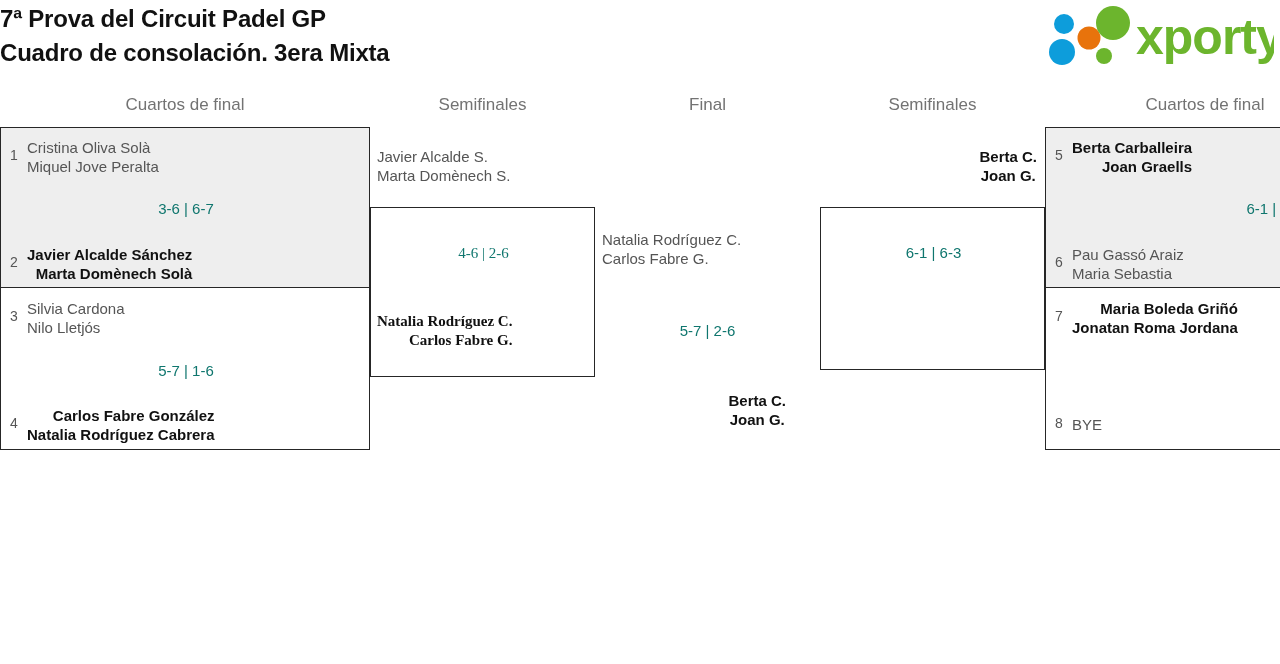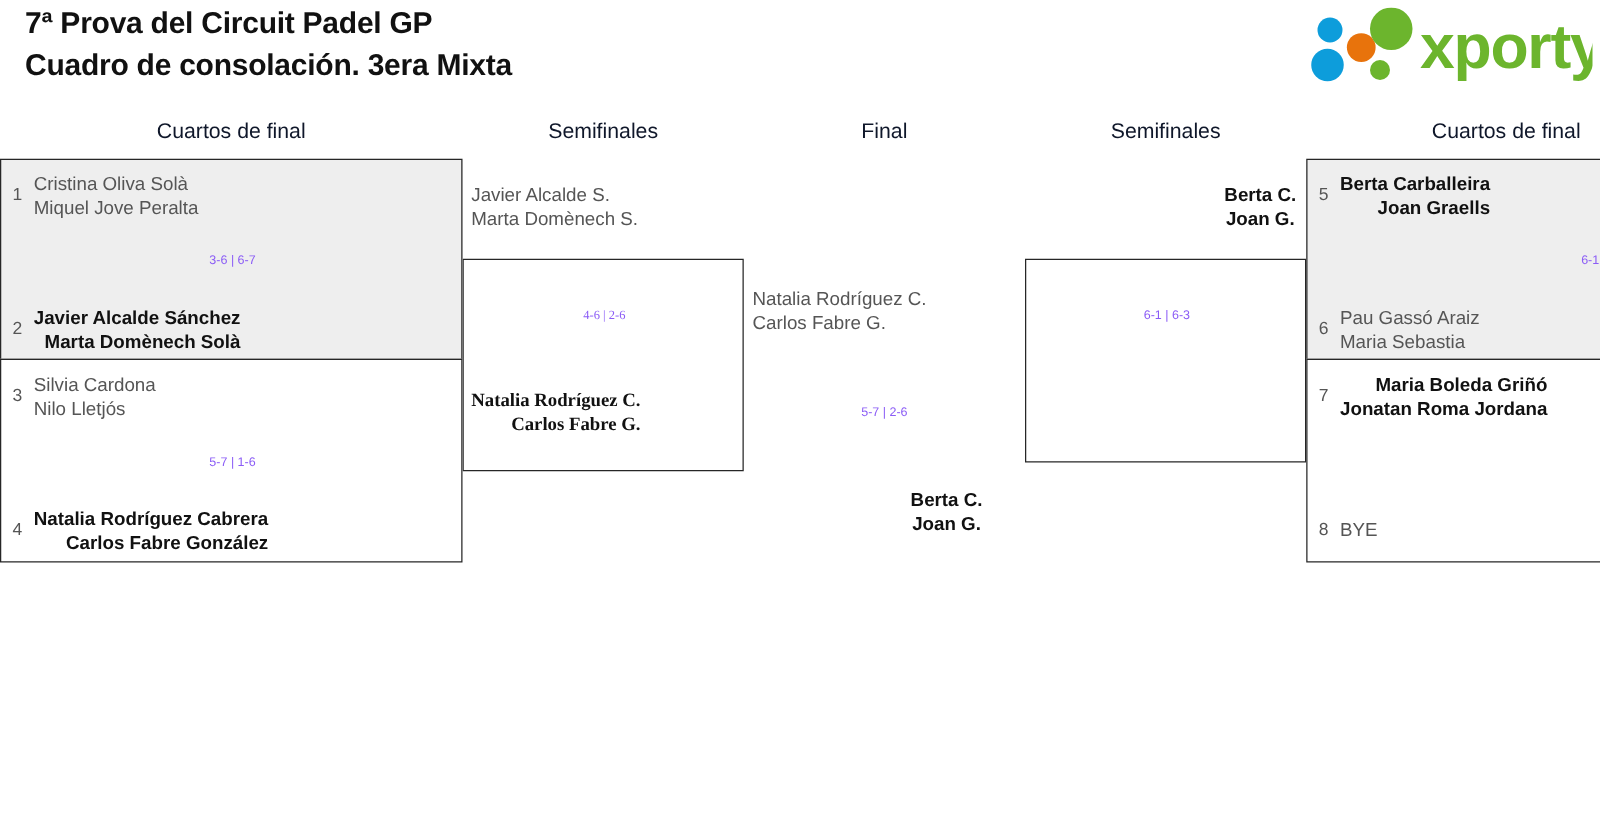--- a/index.html
+++ b/index.html
@@ -22,21 +22,20 @@
     position: absolute;
     left: 0; top: 0;
     width: 1280px;
     height: 90px;
   }
   #title-block {
     position: absolute;
     left: 0;
     top: 2px;
     width: 900px;
-    padding-left: 20px;
   }
   .title-line {
     font-size: 24px;
     font-weight: bold;
     line-height: 34px;
     letter-spacing: -0.2px;
     color: #111111;
     white-space: nowrap;
   }
 
@@ -56,21 +55,21 @@
     left: 0;
     top: 94px;
     width: 1280px;
     height: 28px;
   }
   .col-head {
     position: absolute;
     top: 0;
     font-size: 17px;
     line-height: 22px;
-    color: #0f172a;
+    color: #737373;
     text-align: center;
     white-space: nowrap;
   }
   .col-head.ch0 { left:   0px; width: 370px; }
   .col-head.ch1 { left: 370px; width: 225px; }
   .col-head.ch2 { left: 595px; width: 225px; }
   .col-head.ch3 { left: 820px; width: 225px; }
   .col-head.ch4 { left:1045px; width: 320px; text-align: center; }
 
   
@@ -104,23 +103,23 @@
     line-height: 19px;
     white-space: nowrap;
   }
   .slot-names .nm { display: block; }
   .slot-names.winner { font-weight: bold; color: #111111; text-align: right; }
   .slot-names.loser  { font-weight: normal; color: #555555; }
   .slot-names.ralign { text-align: center; }
 
   .score {
     position: absolute;
-    font-size: 10px;
+    font-size: 15px;
     line-height: 18px;
-    color: #8b5cf6;
+    color: #0f766e;
     white-space: nowrap;
   }
   .score.ralign { text-align: right; }
   .score.calign { text-align: center; }
 
   .bye-label {
     position: absolute;
     font-size: 15px;
     line-height: 19px;
     color: #555555;
@@ -180,22 +179,22 @@
     <div class="slot-seed" style="left:4px; top:20px;">3</div>
     <div class="slot-names loser" style="left:26px; top:11px;">
       <span class="nm">Silvia Cardona</span>
       <span class="nm">Nilo Lletjós</span>
     </div>
 
     <div class="score calign" style="left:60px; top:74px; width:250px;">5-7 | 1-6</div>
 
     <div class="slot-seed" style="left:4px; top:127px;">4</div>
     <div class="slot-names winner" style="left:26px; top:118px;">
+      <span class="nm">Carlos Fabre González</span>
       <span class="nm">Natalia Rodríguez Cabrera</span>
-      <span class="nm">Carlos Fabre González</span>
     </div>
   </div>
 
   <div class="match noborder" style="left:370px; top:0px; width:225px; height:80px;">
     <div class="slot-names loser" style="left:7px; top:20px;">
       <span class="nm">Javier Alcalde S.</span>
       <span class="nm">Marta Domènech S.</span>
     </div>
   </div>
 

